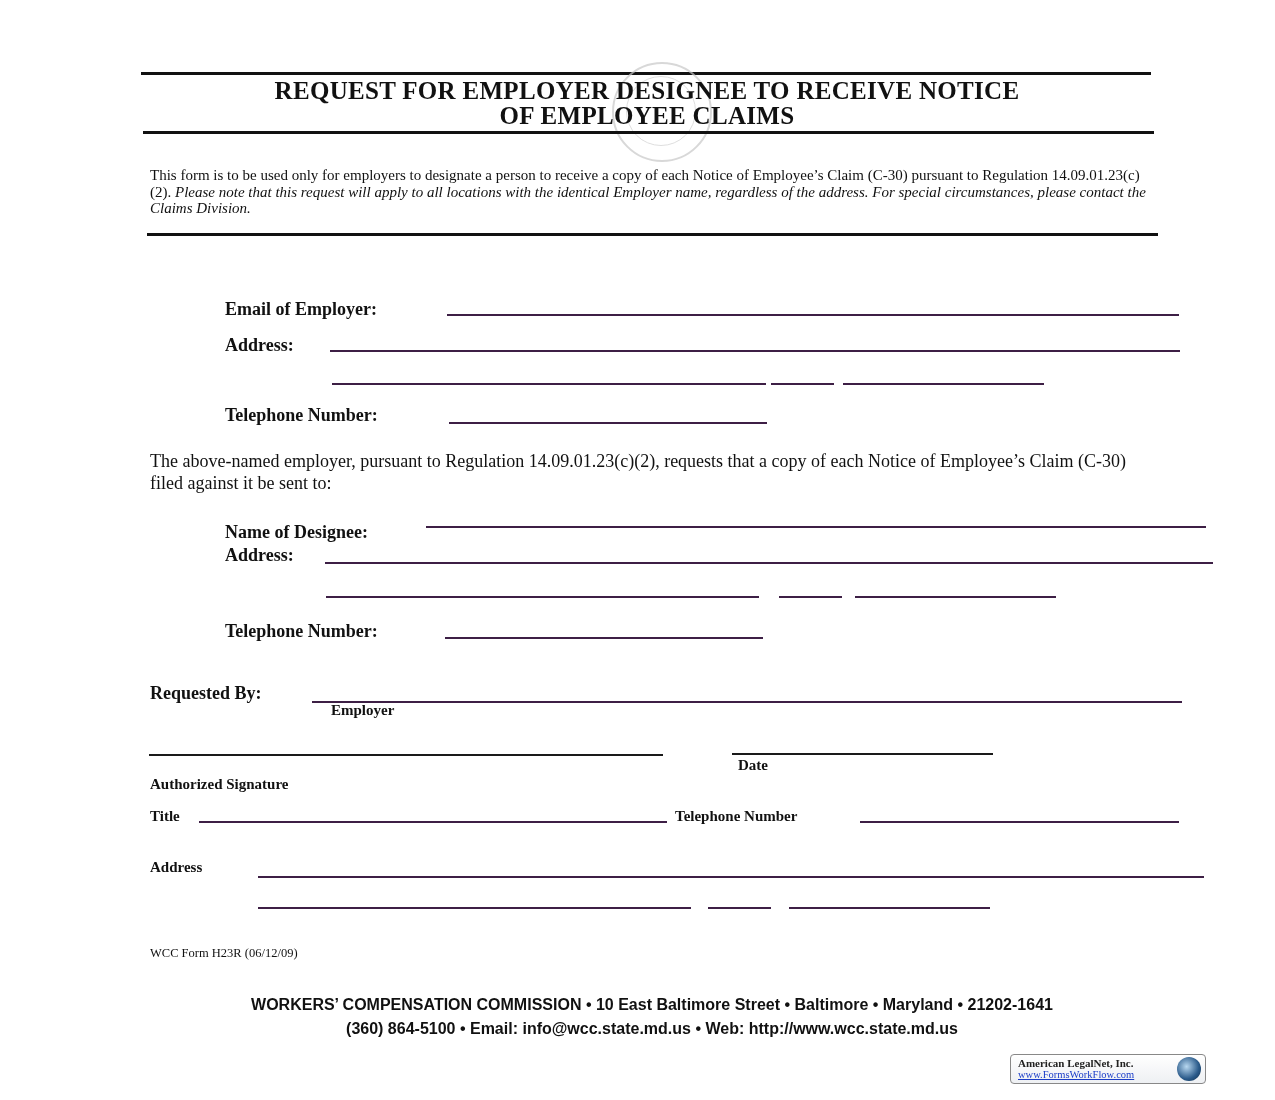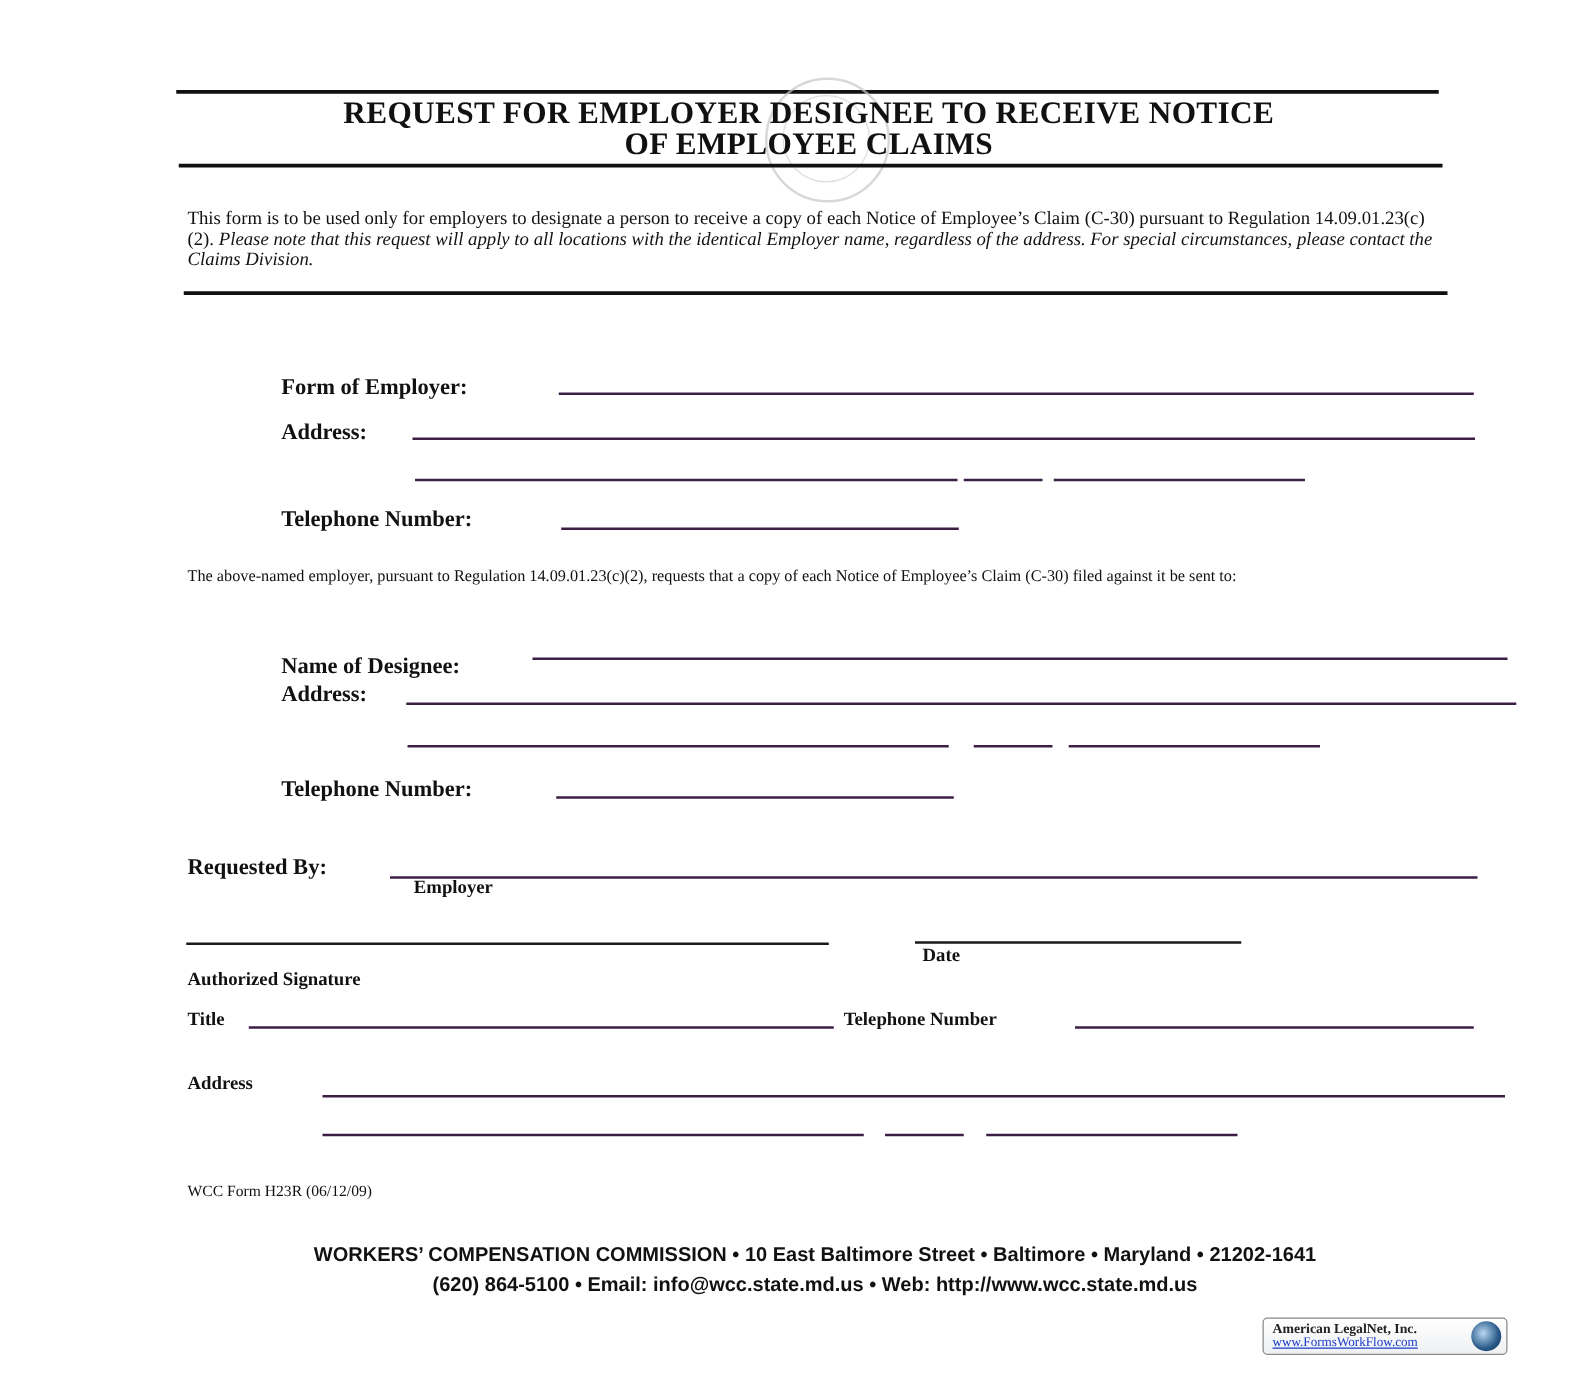--- a/index.html
+++ b/index.html
@@ -7,21 +7,21 @@
          font-family: "Liberation Serif", "DejaVu Serif", serif; color: #111; }
   .rule { position: absolute; height: 3px; background: #111; }
   .line { position: absolute; height: 2px; background: #3d1f45; }
   .line.black { background: #1a1a1a; height: 2px; }
   .title { position: absolute; left: 141px; width: 1012px; text-align: center;
            font-weight: bold; font-size: 25px; letter-spacing: 0.3px; line-height: 25px; }
   .intro { position: absolute; left: 150px; width: 1010px; font-size: 15px; line-height: 16.5px; }
   .intro i { font-style: italic; }
   .lbl { position: absolute; font-weight: bold; font-size: 18px; white-space: nowrap; }
   .lbl-sm { position: absolute; font-weight: bold; font-size: 15px; white-space: nowrap; }
-  .body-text { position: absolute; left: 150px; width: 1010px; font-size: 13px; line-height: 22px; }
+  .body-text { position: absolute; left: 150px; width: 1010px; font-size: 18px; line-height: 22px; }
   .seal { position: absolute; left: 612px; top: 62px; width: 96px; height: 96px; border-radius: 50%;
           border: 2px solid #c8c8c8; opacity: 0.7; }
   .seal::after { content: ""; position: absolute; left: 12px; top: 12px; width: 68px; height: 68px;
                  border-radius: 50%; border: 1px solid #d0d0d0; }
   .footer { position: absolute; left: 140px; width: 1000px; text-align: center;
             font-family: "Liberation Sans", "DejaVu Sans", sans-serif; font-weight: bold; font-size: 16px; }
   .formno { position: absolute; left: 150px; top: 946px; font-size: 12.5px; }
   .badge { position: absolute; left: 1010px; top: 1054px; width: 194px; height: 28px;
            border: 1px solid #888; border-radius: 4px; background: linear-gradient(#ffffff, #eef0f3); text-decoration: underline; }
   .badge .t1 { position: absolute; left: 7px; top: 2px; font-size: 11px; font-weight: bold; color: #222; }
@@ -36,21 +36,21 @@
 <div class="seal"></div>
 <div class="title" style="top:78px;">REQUEST FOR EMPLOYER DESIGNEE TO RECEIVE NOTICE</div>
 <div class="title" style="top:103px;">OF EMPLOYEE CLAIMS</div>
 <div class="rule" style="left:143px; top:131px; width:1011px;"></div>
 
 <div class="intro" style="top:167px;">
   <span>This form is to be used only for employers to designate a person to receive a copy of each Notice of Employee’s Claim (C-30) pursuant to Regulation 14.09.01.23(c)(2). </span><i>Please note that this request will apply to all locations with the identical Employer name, regardless of the address. For special circumstances, please contact the Claims Division.</i>
 </div>
 <div class="rule" style="left:147px; top:233px; width:1011px;"></div>
 
-<div class="lbl" style="left:225px; top:299px;">Form of Employer:</div>
+<div class="lbl" style="left:225px; top:299px;">Email of Employer:</div>
 <div class="line" style="left:447px; top:314px; width:732px;"></div>
 
 <div class="lbl" style="left:225px; top:335px;">Address:</div>
 <div class="line" style="left:330px; top:350px; width:850px;"></div>
 
 <div class="line" style="left:332px; top:383px; width:434px;"></div>
 <div class="line" style="left:771px; top:383px; width:63px;"></div>
 <div class="line" style="left:843px; top:383px; width:201px;"></div>
 
 <div class="lbl" style="left:225px; top:405px;">Telephone Number:</div>
@@ -87,19 +87,19 @@
 
 <div class="lbl-sm" style="left:150px; top:859px;">Address</div>
 <div class="line" style="left:258px; top:876px; width:946px;"></div>
 <div class="line" style="left:258px; top:907px; width:433px;"></div>
 <div class="line" style="left:708px; top:907px; width:63px;"></div>
 <div class="line" style="left:789px; top:907px; width:201px;"></div>
 
 <div class="formno">WCC Form H23R (06/12/09)</div>
 
 <div class="footer" style="top:996px; left:152px; width:1000px;">WORKERS’ COMPENSATION COMMISSION • 10 East Baltimore Street • Baltimore • Maryland • 21202-1641</div>
-<div class="footer" style="top:1020px; left:152px; width:1000px;">(620) 864-5100 • Email: info@wcc.state.md.us • Web: http://www.wcc.state.md.us</div>
+<div class="footer" style="top:1020px; left:152px; width:1000px;">(360) 864-5100 • Email: info@wcc.state.md.us • Web: http://www.wcc.state.md.us</div>
 
 <div class="badge">
   <span class="t1">American LegalNet, Inc.</span>
   <span class="t2">www.FormsWorkFlow.com</span>
   <span class="globe"></span>
 </div>
 
 </body></html>

